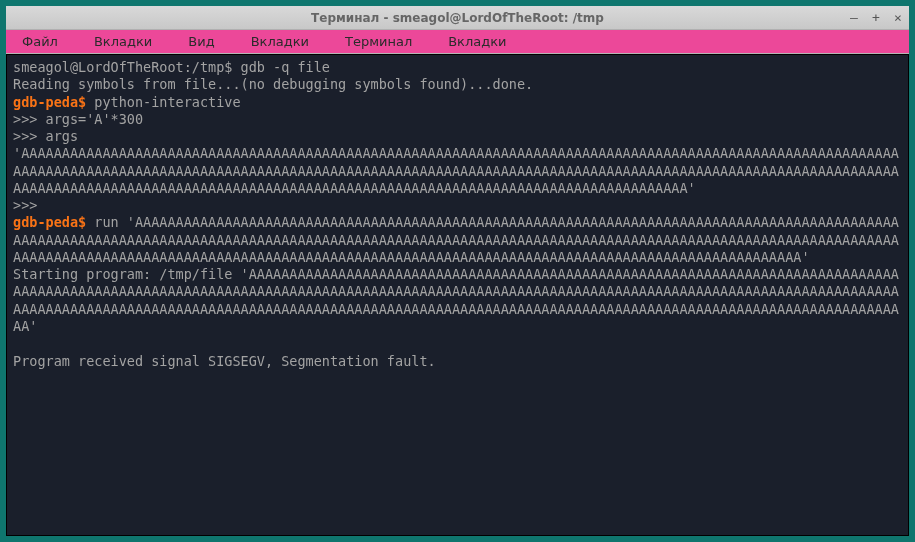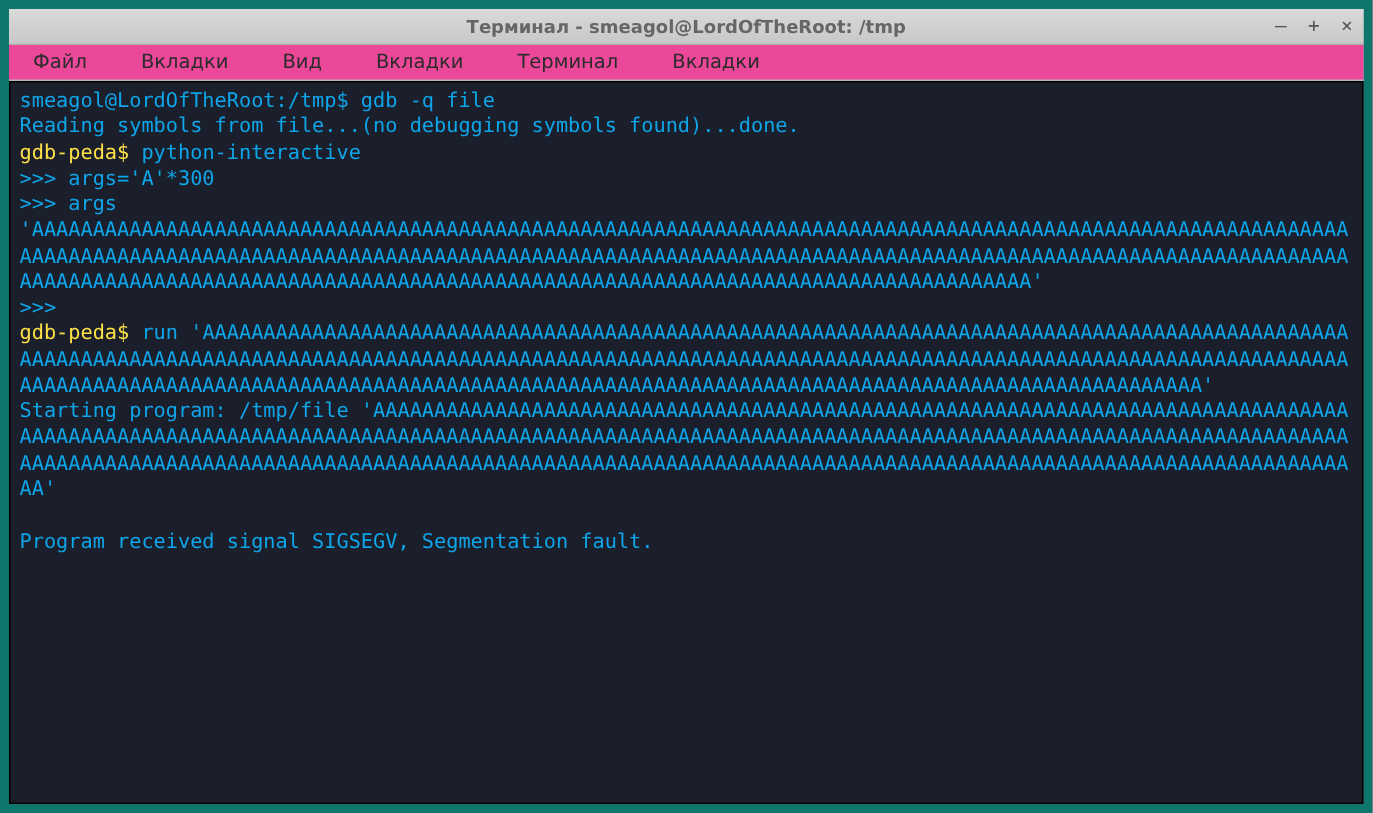--- a/index.html
+++ b/index.html
@@ -72,22 +72,22 @@
     color: #c9ccd1;
     font-family: "DejaVu Sans Mono", "Liberation Mono", monospace;
     font-size: 13.5px;
     line-height: 1.28;
     padding: 4px 6px;
     white-space: pre-wrap;
     word-break: break-all;
     overflow: hidden;
     border: 1px solid #000;
   }
-  .red { color: #fde047; }
-  .normal { color: #0ea5e9; }
+  .red { color: #f97316; font-weight: bold; }
+  .normal { color: #a3a3a3; }
 </style>
 </head>
 <body>
 
 <div class="window">
 
   <div class="titlebar">
     <span class="titlebar-title">Терминал - smeagol@LordOfTheRoot: /tmp</span>
     <div class="win-controls">
       <div class="win-btn">—</div>

